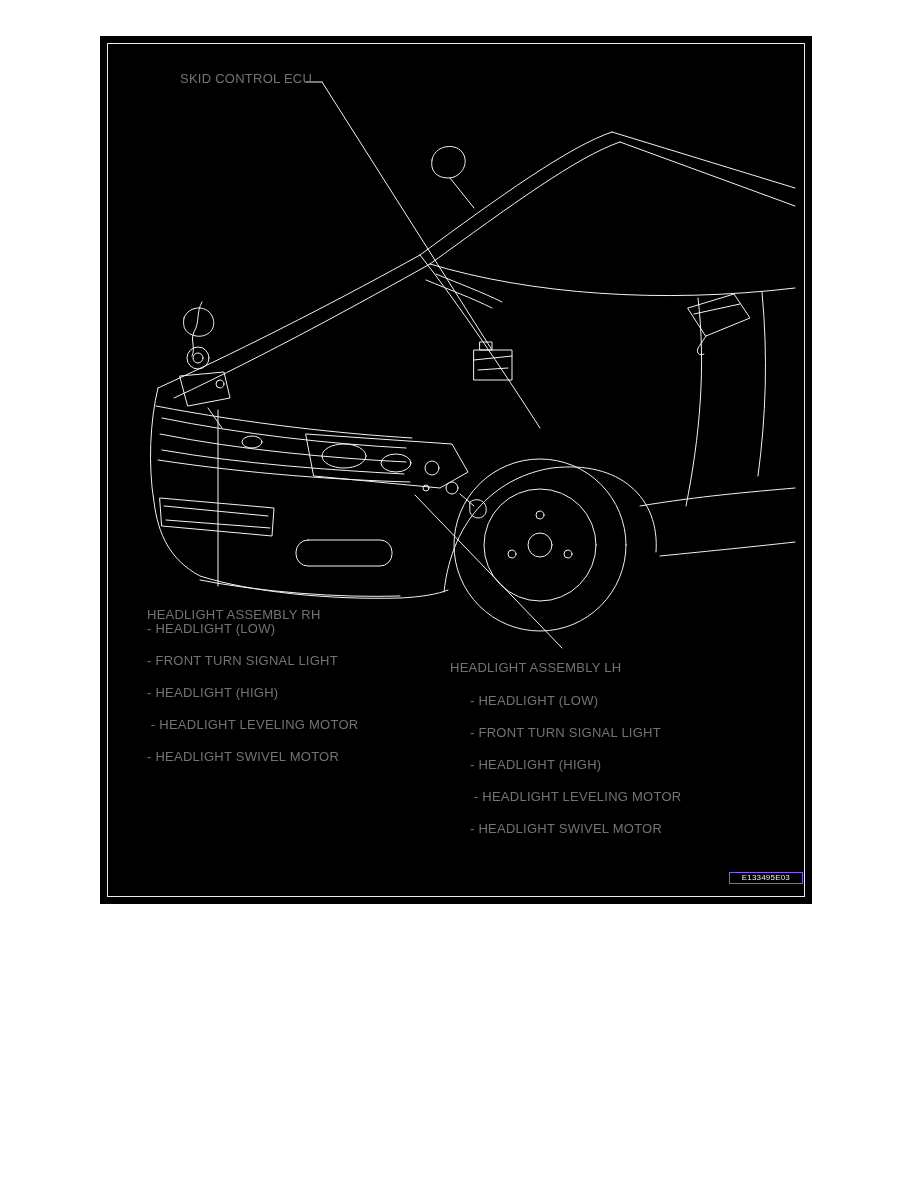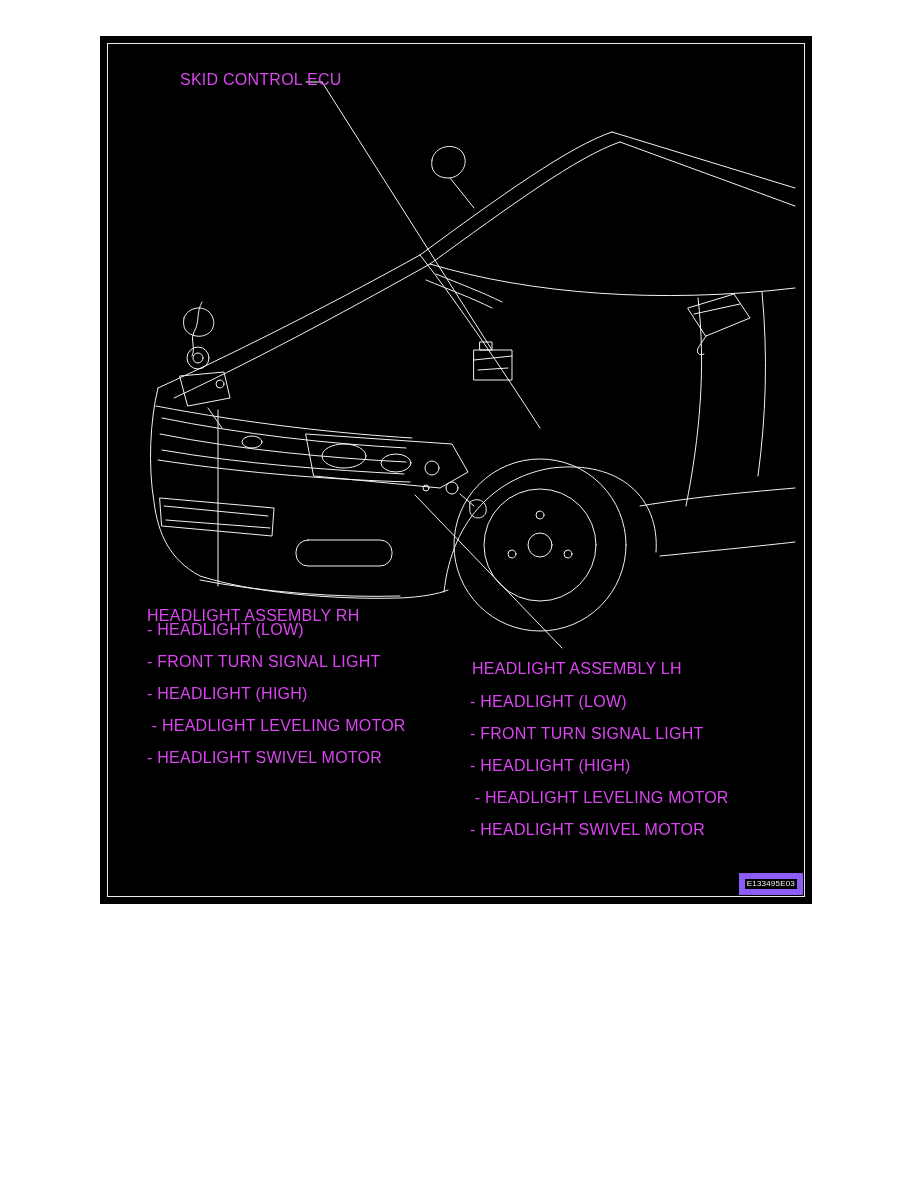--- a/index.html
+++ b/index.html
@@ -21,34 +21,34 @@
     border: 1px solid #ececec;
     pointer-events: none;
   }
   svg.art {
     position: absolute;
     left: 0; top: 0;
     width: 712px; height: 868px;
   }
   .lbl {
     position: absolute;
-    color: #d946ef;
-    font-size: 16px;
+    color: #737373;
+    font-size: 13px;
     letter-spacing: 0.25px;
     white-space: pre;
     line-height: 1;
   }
   .figure-code {
     position: absolute;
-    right: 9px; bottom: 9px;
+    right: 9px; bottom: 20px;
     color: #f0f0f0;
     font-size: 8px;
     letter-spacing: 0.2px;
-    border: 6px solid #8b5cf6;
-    padding: 1px 2px;
+    border: 1px solid #8b5cf6;
+    padding: 1px 12px;
     line-height: 1;
   }
 </style>
 </head>
 <body>
 
 <div class="diagram">
 
   <svg class="art" viewBox="0 0 712 868" fill="none" stroke="#f2f2f2" stroke-width="1" stroke-linecap="round" stroke-linejoin="round">
 
@@ -148,21 +148,21 @@
 
   <div class="lbl" style="left:80px; top:36px;">SKID CONTROL ECU</div>
 
   <div class="lbl" style="left:47px; top:552px;margin-top:20px;">HEADLIGHT ASSEMBLY RH</div>
   <div class="lbl" style="left:47px; top:586px;">- HEADLIGHT (LOW)</div>
   <div class="lbl" style="left:47px; top:618px;">- FRONT TURN SIGNAL LIGHT</div>
   <div class="lbl" style="left:47px; top:650px;">- HEADLIGHT (HIGH)</div>
   <div class="lbl" style="left:47px; top:682px;"> - HEADLIGHT LEVELING MOTOR</div>
   <div class="lbl" style="left:47px; top:714px;">- HEADLIGHT SWIVEL MOTOR</div>
 
-  <div class="lbl" style="left:372px; top:625px;">HEADLIGHT ASSEMBLY LH</div>
+  <div class="lbl" style="left:350px; top:625px;">HEADLIGHT ASSEMBLY LH</div>
   <div class="lbl" style="left:370px; top:658px;">- HEADLIGHT (LOW)</div>
   <div class="lbl" style="left:370px; top:690px;">- FRONT TURN SIGNAL LIGHT</div>
   <div class="lbl" style="left:370px; top:722px;">- HEADLIGHT (HIGH)</div>
   <div class="lbl" style="left:370px; top:754px;"> - HEADLIGHT LEVELING MOTOR</div>
   <div class="lbl" style="left:370px; top:786px;">- HEADLIGHT SWIVEL MOTOR</div>
 
   <div class="figure-code">E133495E03</div>
 </div>
 
 </body></html>

